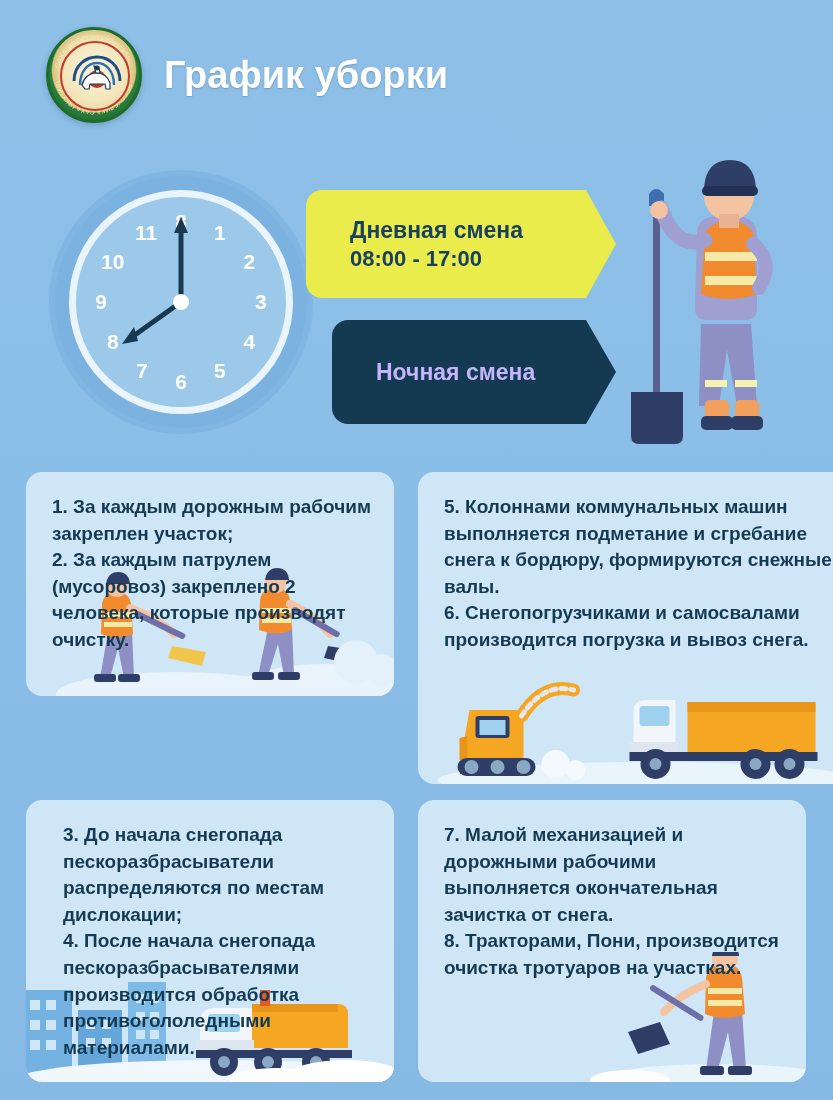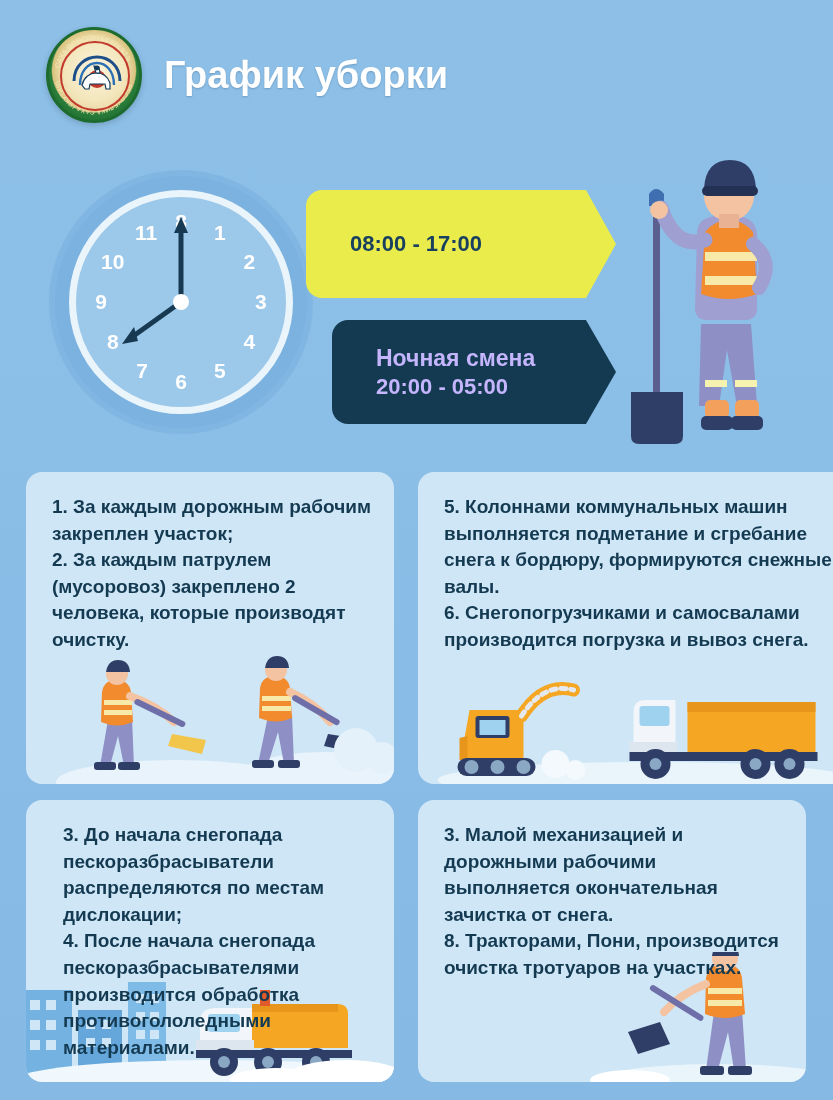--- a/index.html
+++ b/index.html
@@ -190,21 +190,21 @@
   }
   .card .text {
     color: #143a52;
     font-size: 19px;
     font-weight: bold;
     line-height: 1.40;
     white-space: pre-line;
     position: relative;
     z-index: 2;
   }
-  .card-1 { left: 26px;  top: 472px; width: 368px; height: 312px; }
+  .card-1 { left: 26px;  top: 472px; width: 368px; height: 224px; }
   .card-2 { left: 418px; top: 472px; width: 447px; height: 312px; }
   .card-3 { left: 26px;  top: 800px; width: 368px; height: 282px; padding-left: 37px; }
   .card-4 { left: 418px; top: 800px; width: 388px; height: 282px; }
 
   .card-art {
     position: absolute;
     left: 0; bottom: 0;
     width: 100%;
     height: 130px;
     z-index: 1;
@@ -273,27 +273,27 @@
 
         <line x1="105" y1="105" x2="56" y2="140" stroke="#173a52" stroke-width="5" stroke-linecap="round"></line>
         <polygon points="46,147 62,144 58,130" fill="#173a52"></polygon>
         <circle cx="105" cy="105" r="8" fill="#ffffff"></circle>
       </svg>
     </div>
   </div>
 
   <div class="banner banner-day">
     <div class="tip"></div>
+    <div class="label">Дневная смена</div>
     <div class="time">08:00 - 17:00</div>
   </div>
 
   <div class="banner banner-night">
     <div class="tip"></div>
     <div class="label">Ночная смена</div>
-    <div class="time">20:00 - 05:00</div>
   </div>
 
   <svg class="worker-top" viewBox="0 0 190 310">
 
     <rect x="44" y="52" width="7" height="196" rx="3" fill="#5b5f8f"></rect>
 
     <path d="M40,46 q7,-10 15,0 v12 h-15 z" fill="#3f6fb0"></path>
 
     <path d="M22,244 h52 v44 q0,8 -8,8 h-36 q-8,0 -8,-8 z" fill="#2f3e66"></path>
 
@@ -458,21 +458,21 @@
         <circle cx="120" cy="78" r="6" fill="#8aa7c4"></circle>
         <rect x="64" y="6" width="10" height="16" fill="#e05a2b"></rect>
       </g>
 
       <ellipse cx="320" cy="124" rx="58" ry="16" fill="#ffffff"></ellipse>
       <ellipse cx="250" cy="128" rx="46" ry="12" fill="#ffffff"></ellipse>
     </svg>
   </div>
 
   <div class="card card-4">
-    <div class="text">3. Малой механизацией и дорожными рабочими выполняется окончательная зачистка от снега.
+    <div class="text">7. Малой механизацией и дорожными рабочими выполняется окончательная зачистка от снега.
 8. Тракторами, Пони, производится очистка тротуаров на участках.</div>
     <svg class="card-art" viewBox="0 0 388 130" preserveAspectRatio="xMidYEnd meet">
       <ellipse cx="300" cy="128" rx="120" ry="16" fill="#e9f4fb"></ellipse>
       <g transform="translate(268,4)">
 
         <path d="M28,56 l-8,58 h12 l10,-38 l6,38 h12 l-4,-60 z" fill="#8e8fc4"></path>
         <rect x="14" y="110" width="24" height="9" rx="3" fill="#2f3e66"></rect>
         <rect x="42" y="110" width="24" height="9" rx="3" fill="#2f3e66"></rect>
 
         <path d="M20,22 q3,-14 18,-14 q16,0 18,14 l3,36 q-20,8 -40,0 z" fill="#f28a2e"></path>

